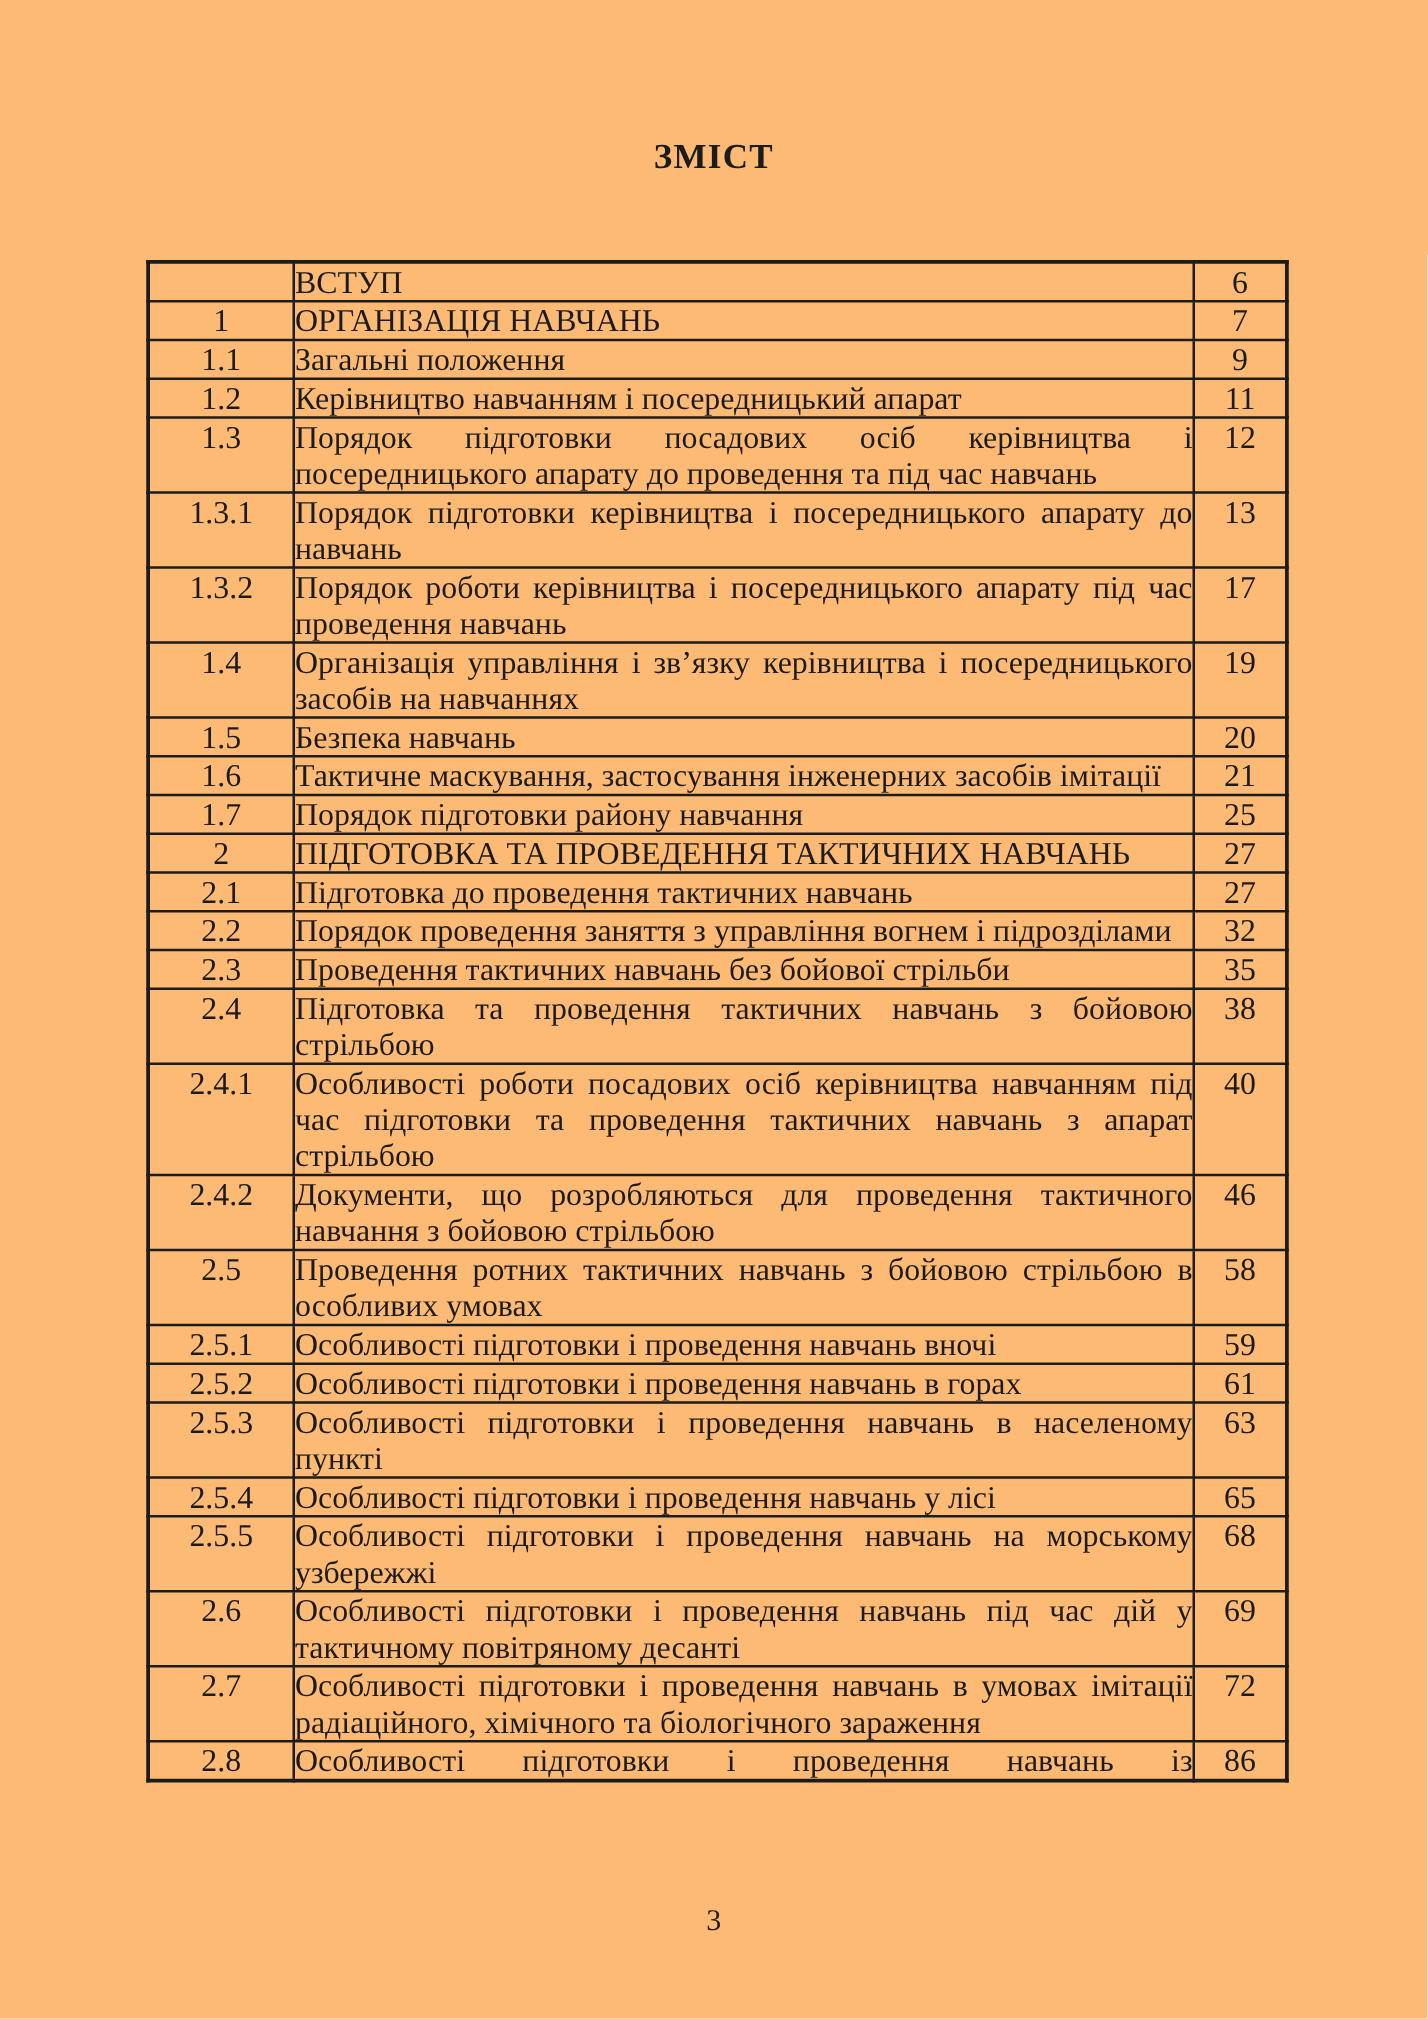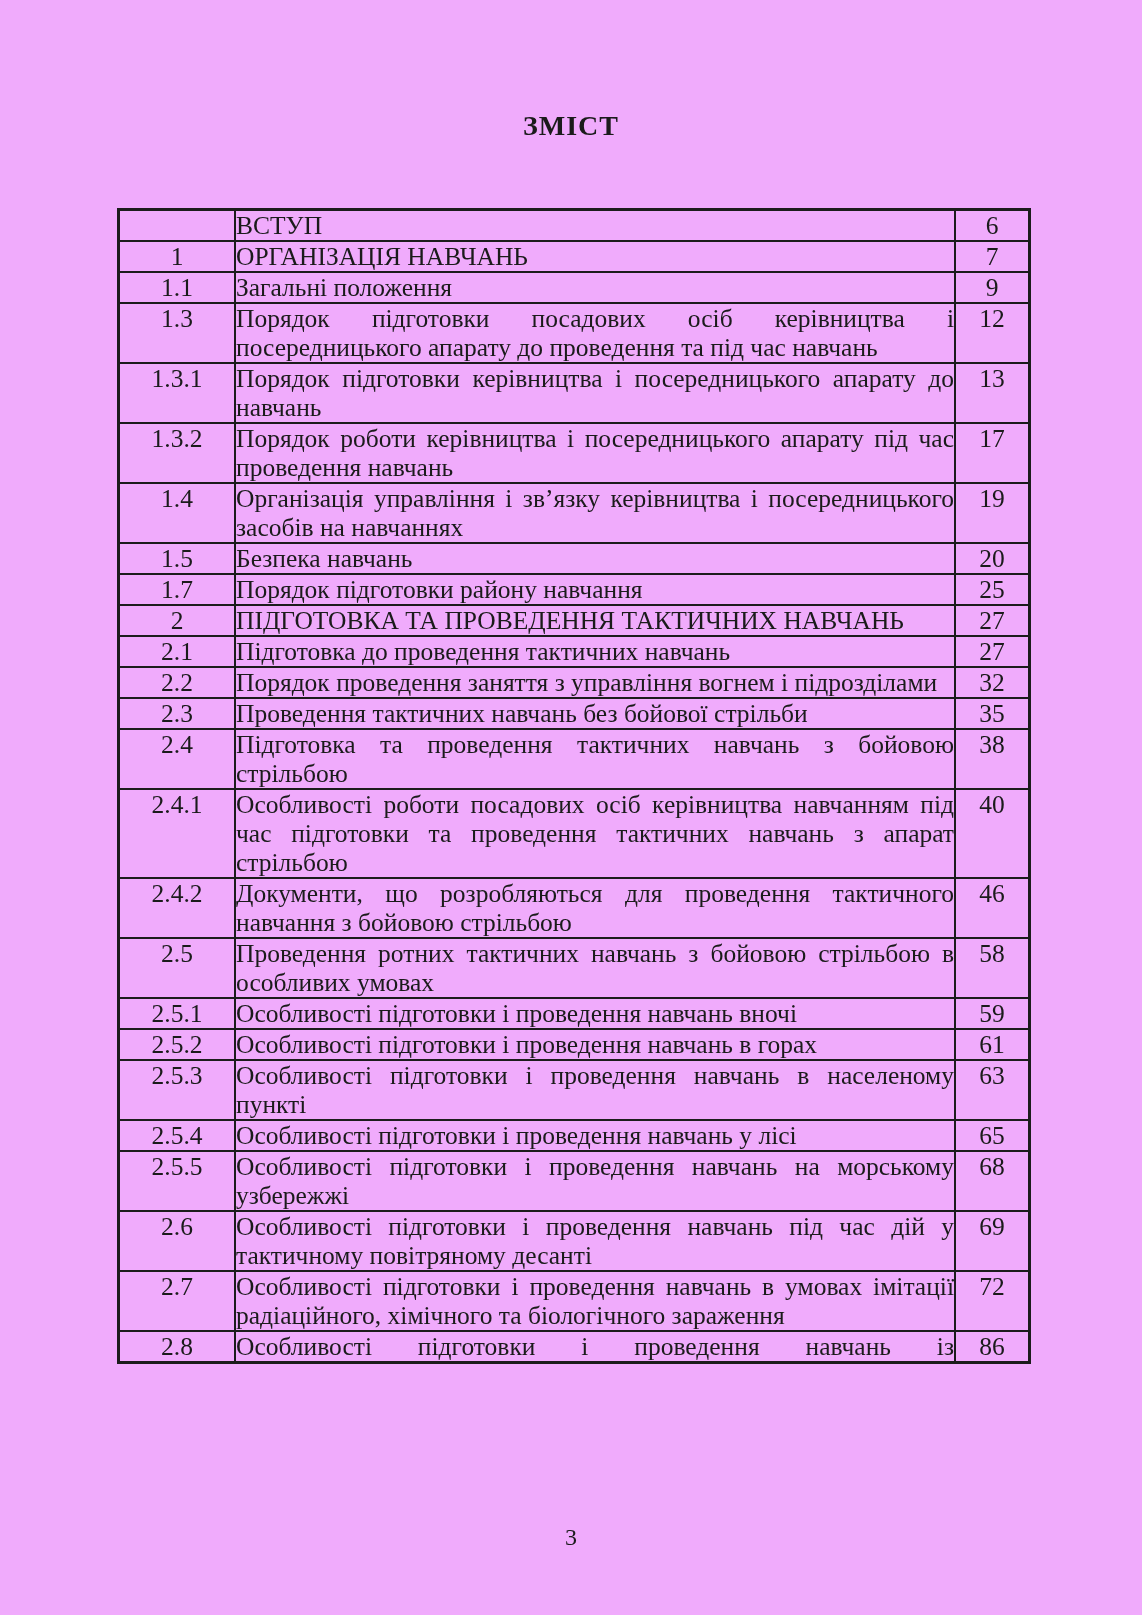--- a/index.html
+++ b/index.html
@@ -4,21 +4,21 @@
 <style>
   html, body {
     margin: 0;
     padding: 0;
     background: #ffffff;
   }
   .page {
     position: relative;
     width: 1142px;
     height: 1615px;
-    background: #f0abfc;
+    background: #fdba74;
     color: #1b1b1b;
     font-family: "Liberation Serif", "DejaVu Serif", serif;
     overflow: hidden;
   }
   .doc-title {
     position: absolute;
     top: 111px;
     left: 0;
     width: 100%;
     text-align: center;
@@ -76,20 +76,25 @@
           <td class="c-num">1</td>
           <td class="c-title">ОРГАНІЗАЦІЯ НАВЧАНЬ</td>
           <td class="c-page">7</td>
         </tr>
         <tr>
           <td class="c-num">1.1</td>
           <td class="c-title">Загальні положення</td>
           <td class="c-page">9</td>
         </tr>
         <tr>
+          <td class="c-num">1.2</td>
+          <td class="c-title">Керівництво навчанням і посередницький апарат</td>
+          <td class="c-page">11</td>
+        </tr>
+        <tr>
           <td class="c-num">1.3</td>
           <td class="c-title">Порядок підготовки посадових осіб керівництва і посередницького апарату до проведення та під час навчань</td>
           <td class="c-page">12</td>
         </tr>
         <tr>
           <td class="c-num">1.3.1</td>
           <td class="c-title">Порядок підготовки керівництва і посередницького апарату до навчань</td>
           <td class="c-page">13</td>
         </tr>
         <tr>
@@ -101,20 +106,25 @@
           <td class="c-num">1.4</td>
           <td class="c-title">Організація управління і зв’язку керівництва і посередницького засобів на навчаннях</td>
           <td class="c-page">19</td>
         </tr>
         <tr>
           <td class="c-num">1.5</td>
           <td class="c-title">Безпека навчань</td>
           <td class="c-page">20</td>
         </tr>
         <tr>
+          <td class="c-num">1.6</td>
+          <td class="c-title">Тактичне маскування, застосування інженерних засобів імітації</td>
+          <td class="c-page">21</td>
+        </tr>
+        <tr>
           <td class="c-num">1.7</td>
           <td class="c-title">Порядок підготовки району навчання</td>
           <td class="c-page">25</td>
         </tr>
         <tr>
           <td class="c-num">2</td>
           <td class="c-title">ПІДГОТОВКА ТА ПРОВЕДЕННЯ ТАКТИЧНИХ НАВЧАНЬ</td>
           <td class="c-page">27</td>
         </tr>
         <tr>

